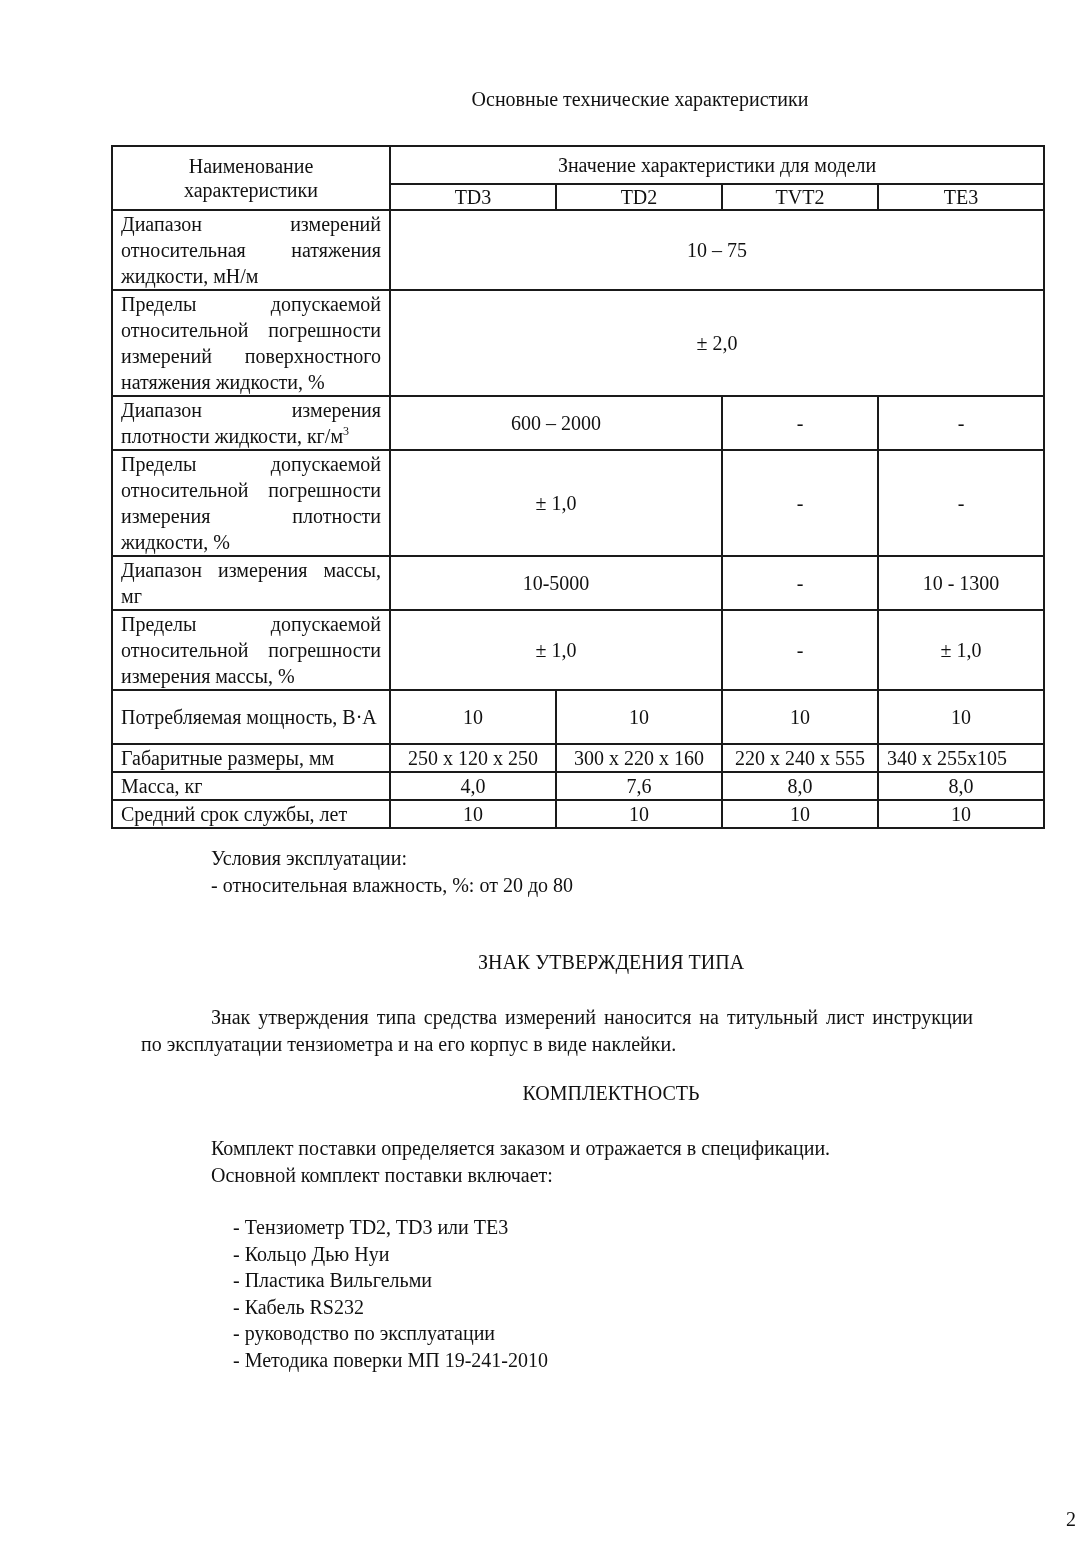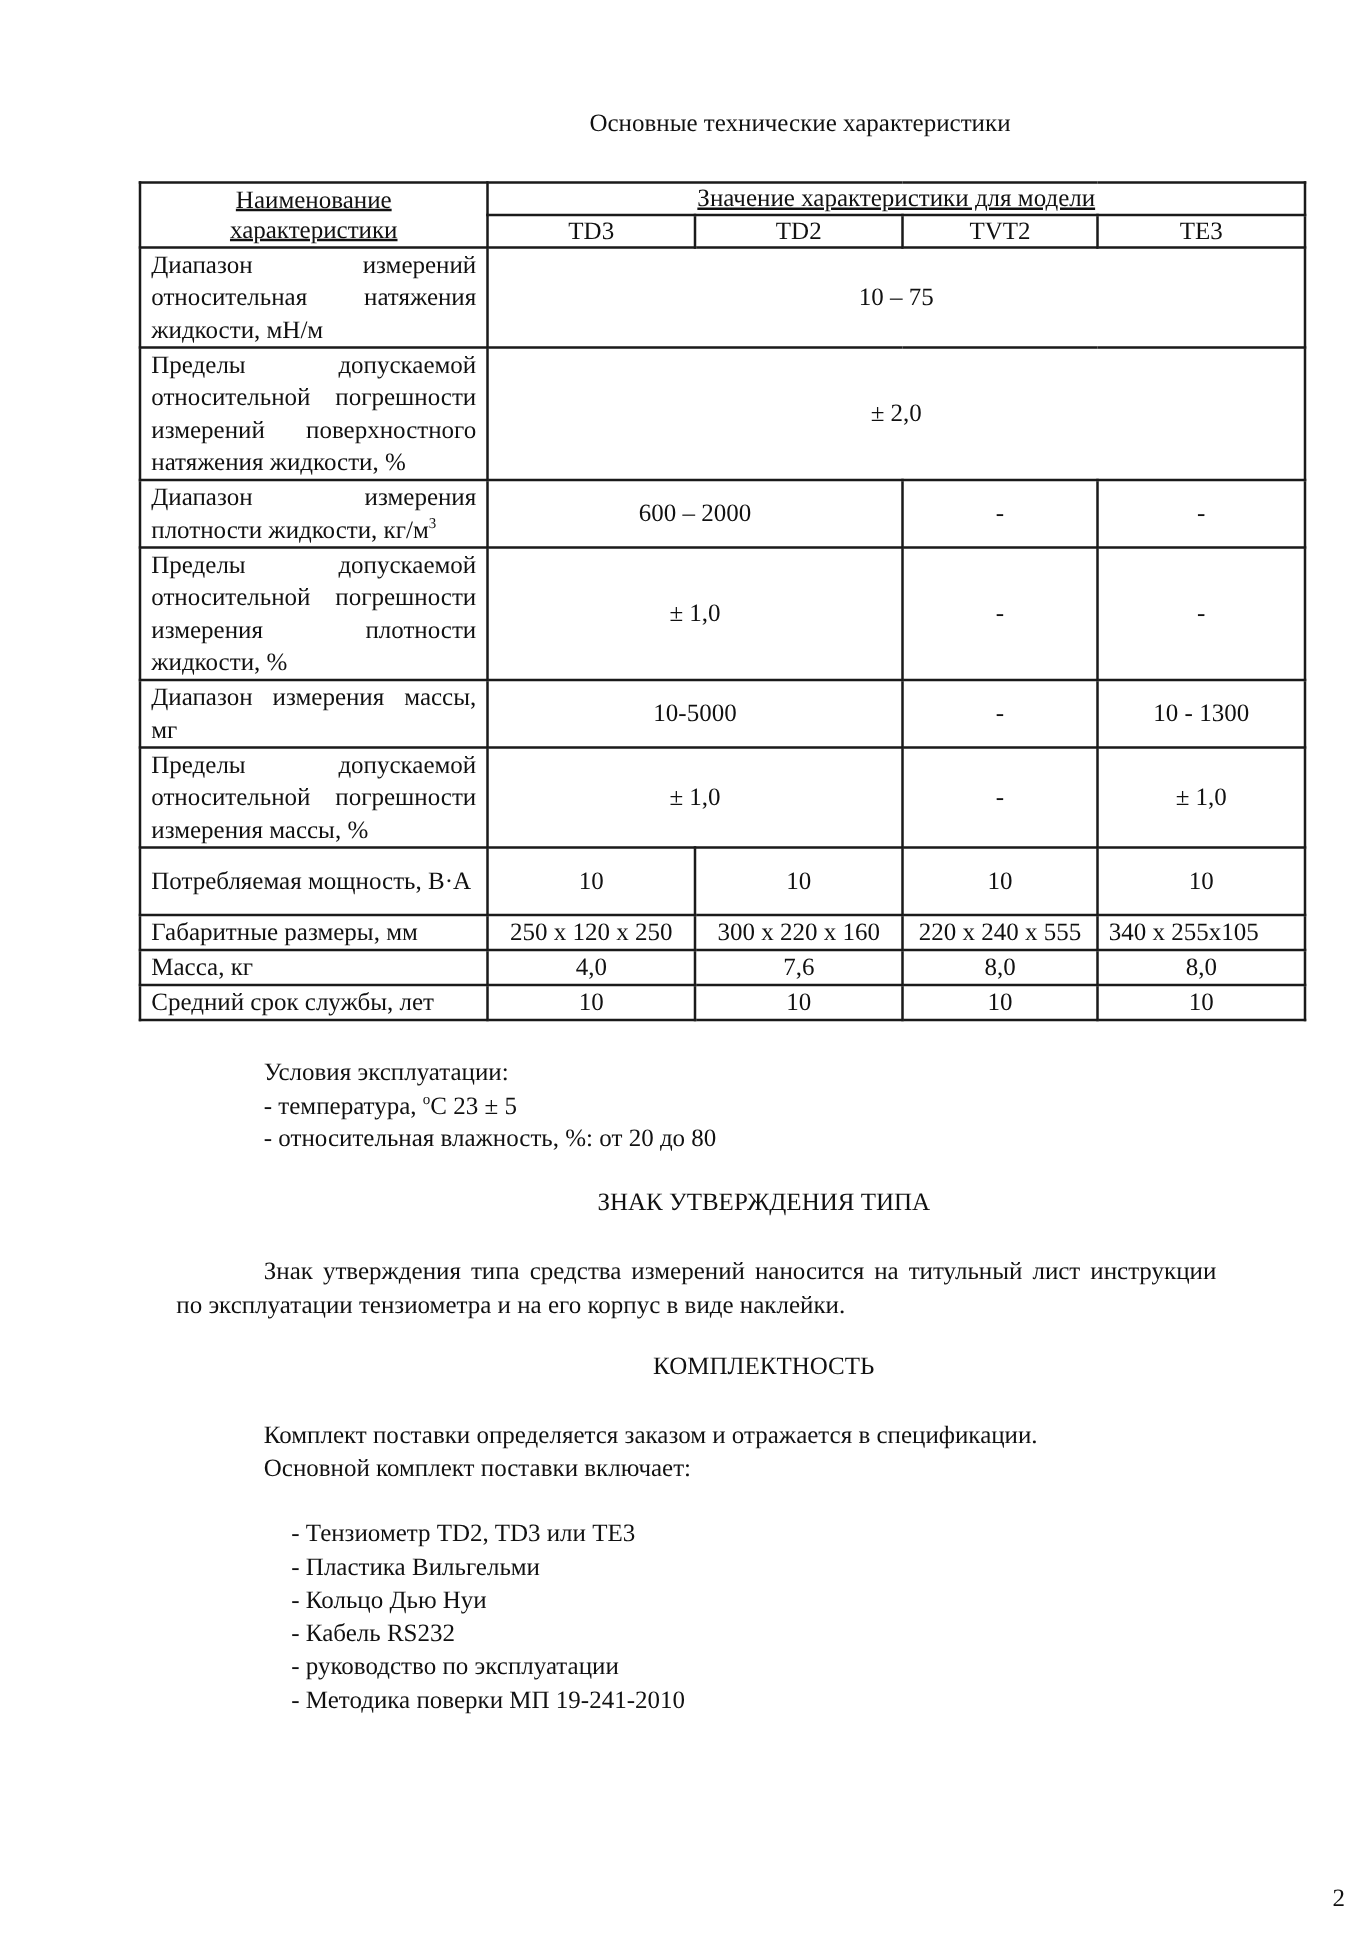--- a/index.html
+++ b/index.html
@@ -40,21 +40,21 @@
 
 <table class="spec">
   <colgroup>
     <col class="c0">
       <col class="c1">
       <col class="c2">
       <col class="c3">
       <col class="c4">
   </colgroup>
   <tbody>
-      <tr style="height:26px;text-decoration:underline;">
+      <tr style="height:38px;">
     <td class="hdr" rowspan="2">Наименование характеристики</td>
     <td class="hdr" colspan="4">Значение характеристики для модели</td>
   </tr>
   <tr style="height:26px;">
     <td class="hdr">TD3</td>
     <td class="hdr">TD2</td>
     <td class="hdr">TVT2</td>
     <td class="hdr">TE3</td>
   </tr>
   <tr style="height:80px;">
@@ -115,36 +115,35 @@
     <td class="val">10</td>
     <td class="val">10</td>
     <td class="val">10</td>
     <td class="val">10</td>
   </tr>
 </tbody>
   </table>
 
 <div class="abs para" style="left:211px; top:845px;">
   <div>Условия эксплуатации:</div>
-  <div><span>- температура, </span><sup>o</sup><span>C 23 ± 5</span></div>
   <div>- относительная влажность, %: от 20 до 80</div>
 </div>
 
 <div class="abs heading" style="left:0; width:1222px; top:951px;">ЗНАК УТВЕРЖДЕНИЯ ТИПА</div>
 
 <div class="abs para" style="left:211px; top:1004px; width:870px; white-space:nowrap; word-spacing:3px;">Знак утверждения типа средства измерений наносится на титульный лист инструкции</div>
 <div class="abs para" style="left:141px; top:1031px; white-space:nowrap;">по эксплуатации тензиометра и на его корпус в виде наклейки.</div>
 
 <div class="abs heading" style="left:0; width:1222px; top:1082px;">КОМПЛЕКТНОСТЬ</div>
 
 <div class="abs para" style="left:211px; top:1135px; white-space:nowrap;">Комплект поставки определяется заказом и отражается в спецификации.</div>
 <div class="abs para" style="left:211px; top:1162px; white-space:nowrap;">Основной комплект поставки включает:</div>
 
 <div class="abs list" style="left:211px; top:1214px;">
   <div class="item">- Тензиометр TD2, TD3 или TE3</div>
+  <div class="item">- Кольцо Дью Нуи</div>
   <div class="item">- Пластика Вильгельми</div>
-  <div class="item">- Кольцо Дью Нуи</div>
   <div class="item">- Кабель RS232</div>
   <div class="item">- руководство по эксплуатации</div>
   <div class="item">- Методика поверки МП 19-241-2010</div>
 </div>
 
 <div class="abs pnum">2</div>
 
 </body></html>

